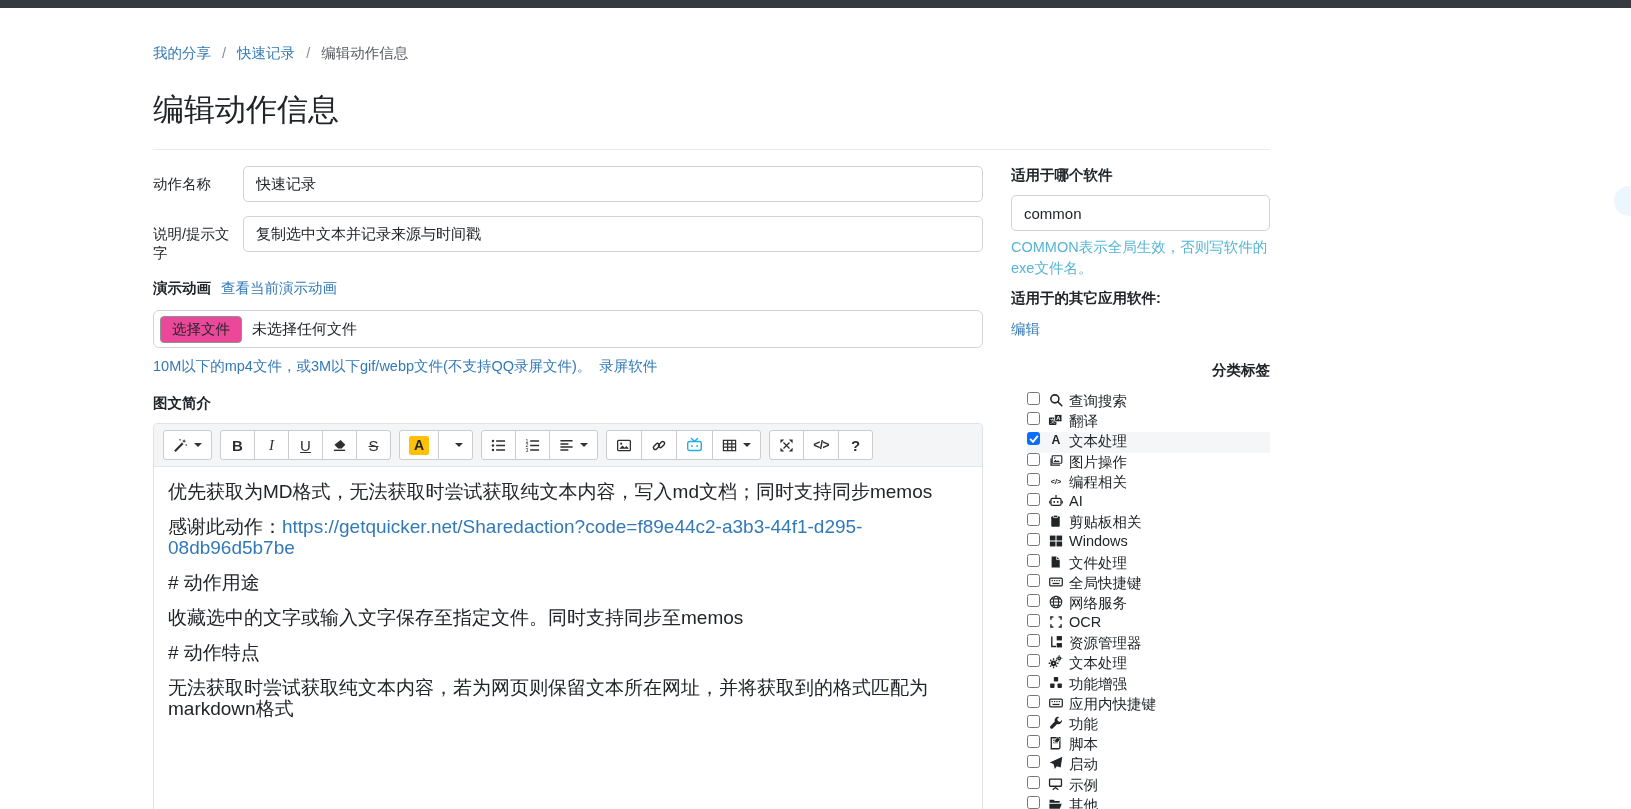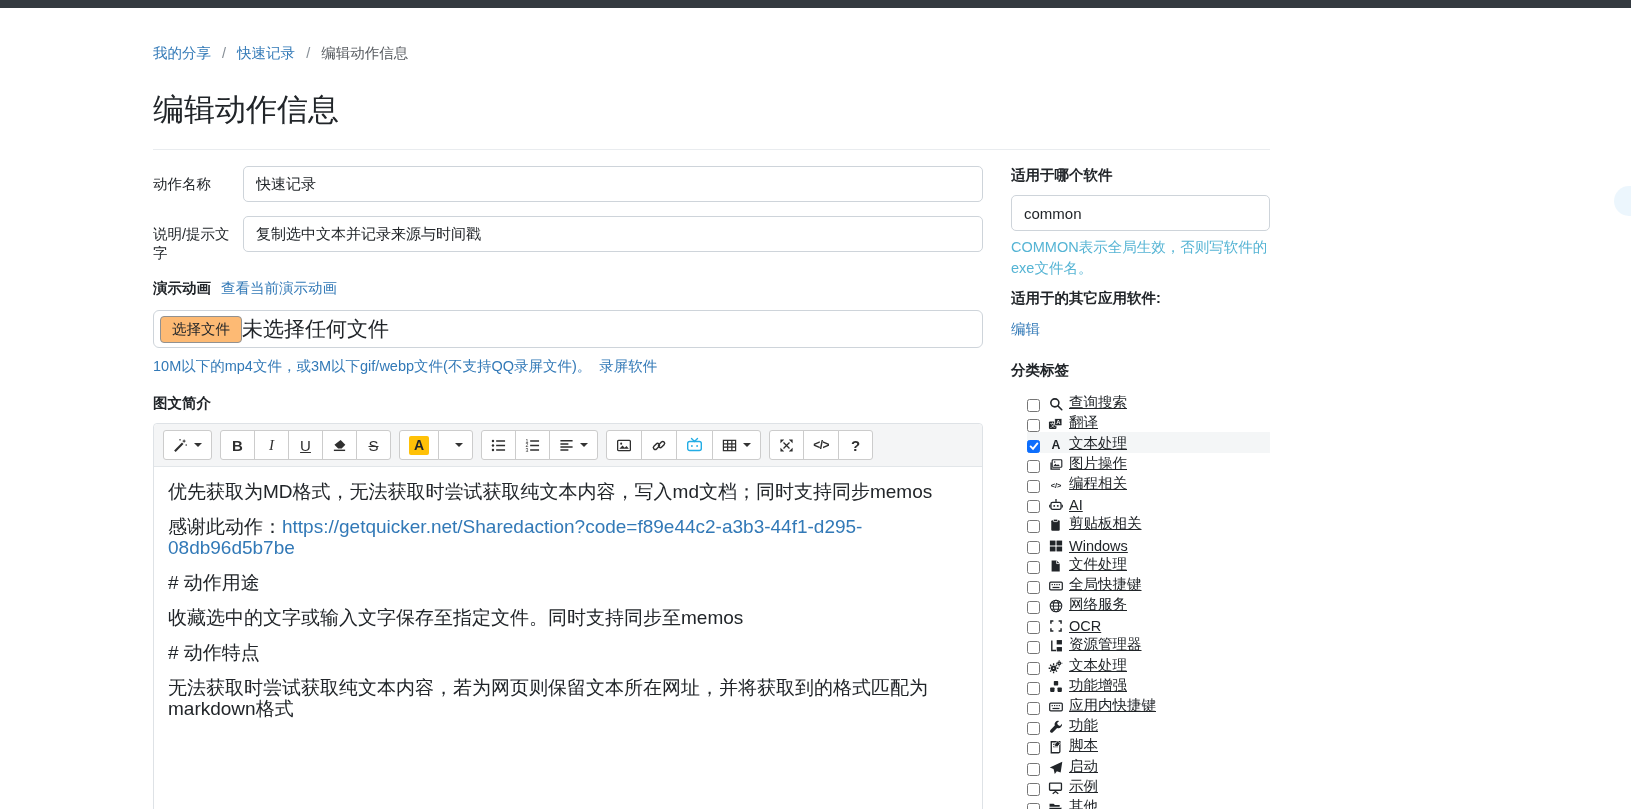--- a/index.html
+++ b/index.html
@@ -36,24 +36,24 @@
   .form-row .text-input { flex:1; width:auto; }
 
   .demo-label { font-weight:700; margin:16px 0 0; }
   .demo-label a { font-weight:400; margin-left:6px;text-align:center; }
 
   .file-box {
     margin-top:12px; border:1px solid #ced4da; border-radius:6px; height:38px;
     display:flex; align-items:center; padding:0 6px; background:#fff;
   }
   .file-btn {
-    height:27px; padding:0 11px; background:#fdba74; border:1px solid #919191;
+    height:27px; padding:0 11px; background:#ec4899; border:1px solid #919191;
     border-radius:4px; font-family:Liberation Sans, sans-serif; font-size:14.5px; color:#212529; cursor:pointer;
   }
-  .file-none { margin-left:0; font-size:21px; color:#212529; }
+  .file-none { margin-left:10px; font-size:15px; color:#212529; }
 
   .upload-hint { margin-top:9px; color:#3279b7; }
   .upload-hint a { margin-left:4px; }
 
   .intro-label { font-weight:700; margin:18px 0 0; }
 
   .editor { margin-top:10px; border:1px solid #dee2e6; border-radius:4px; height:432px; overflow:hidden; background:#fff; }
   .toolbar {
     background:#f4f5f6; border-bottom:1px solid #e2e6e9; padding:6px 9px;
     display:flex; gap:8px; border-radius:4px 4px 0 0;
@@ -78,23 +78,23 @@
   .tb-icon { display:flex; }
 
   .editor-body { padding:14px; font-size:19px; }
   .editor-body p { margin:0 0 14px; line-height:21px; }
 
   .side-label { font-weight:700; margin-top:8px; }
   .side-col .text-input { margin-top:10px; height:36px; }
   .side-hint { color:#55b4d4; line-height:21px; margin-top:6px; }
   .other-apps-label { font-weight:700; margin-top:10px; }
   .other-apps-link { display:block; margin-top:12px; }
-  .cat-head { font-weight:700; margin-top:22px; }
+  .cat-head { font-weight:700; margin-top:22px;text-align:right; }
   .cat-list { margin-top:12px; padding-left:16px; }
-  .cat-row { display:flex; align-items:flex-end; height:20.2px; cursor:pointer;text-decoration:underline; }
+  .cat-row { display:flex; align-items:flex-start; height:20.2px; cursor:pointer; }
   .cat-row.checked-row { background:#f4f6f7; }
   .cb {
     width:13px; height:13px; border:1px solid #767676; border-radius:2.5px; background:#fff;
     margin-right:7px; flex:none; display:flex; align-items:center; justify-content:center;
   }
   .cb.checked { background:#0d6efd; border-color:#0d6efd; }
   .cat-icon { width:17px; height:16px; margin-right:5px; flex:none; display:flex; align-items:center; justify-content:center; color:#212529; }
   .cat-icon svg { display:block; }
   .cat-text { white-space:nowrap; }
 

